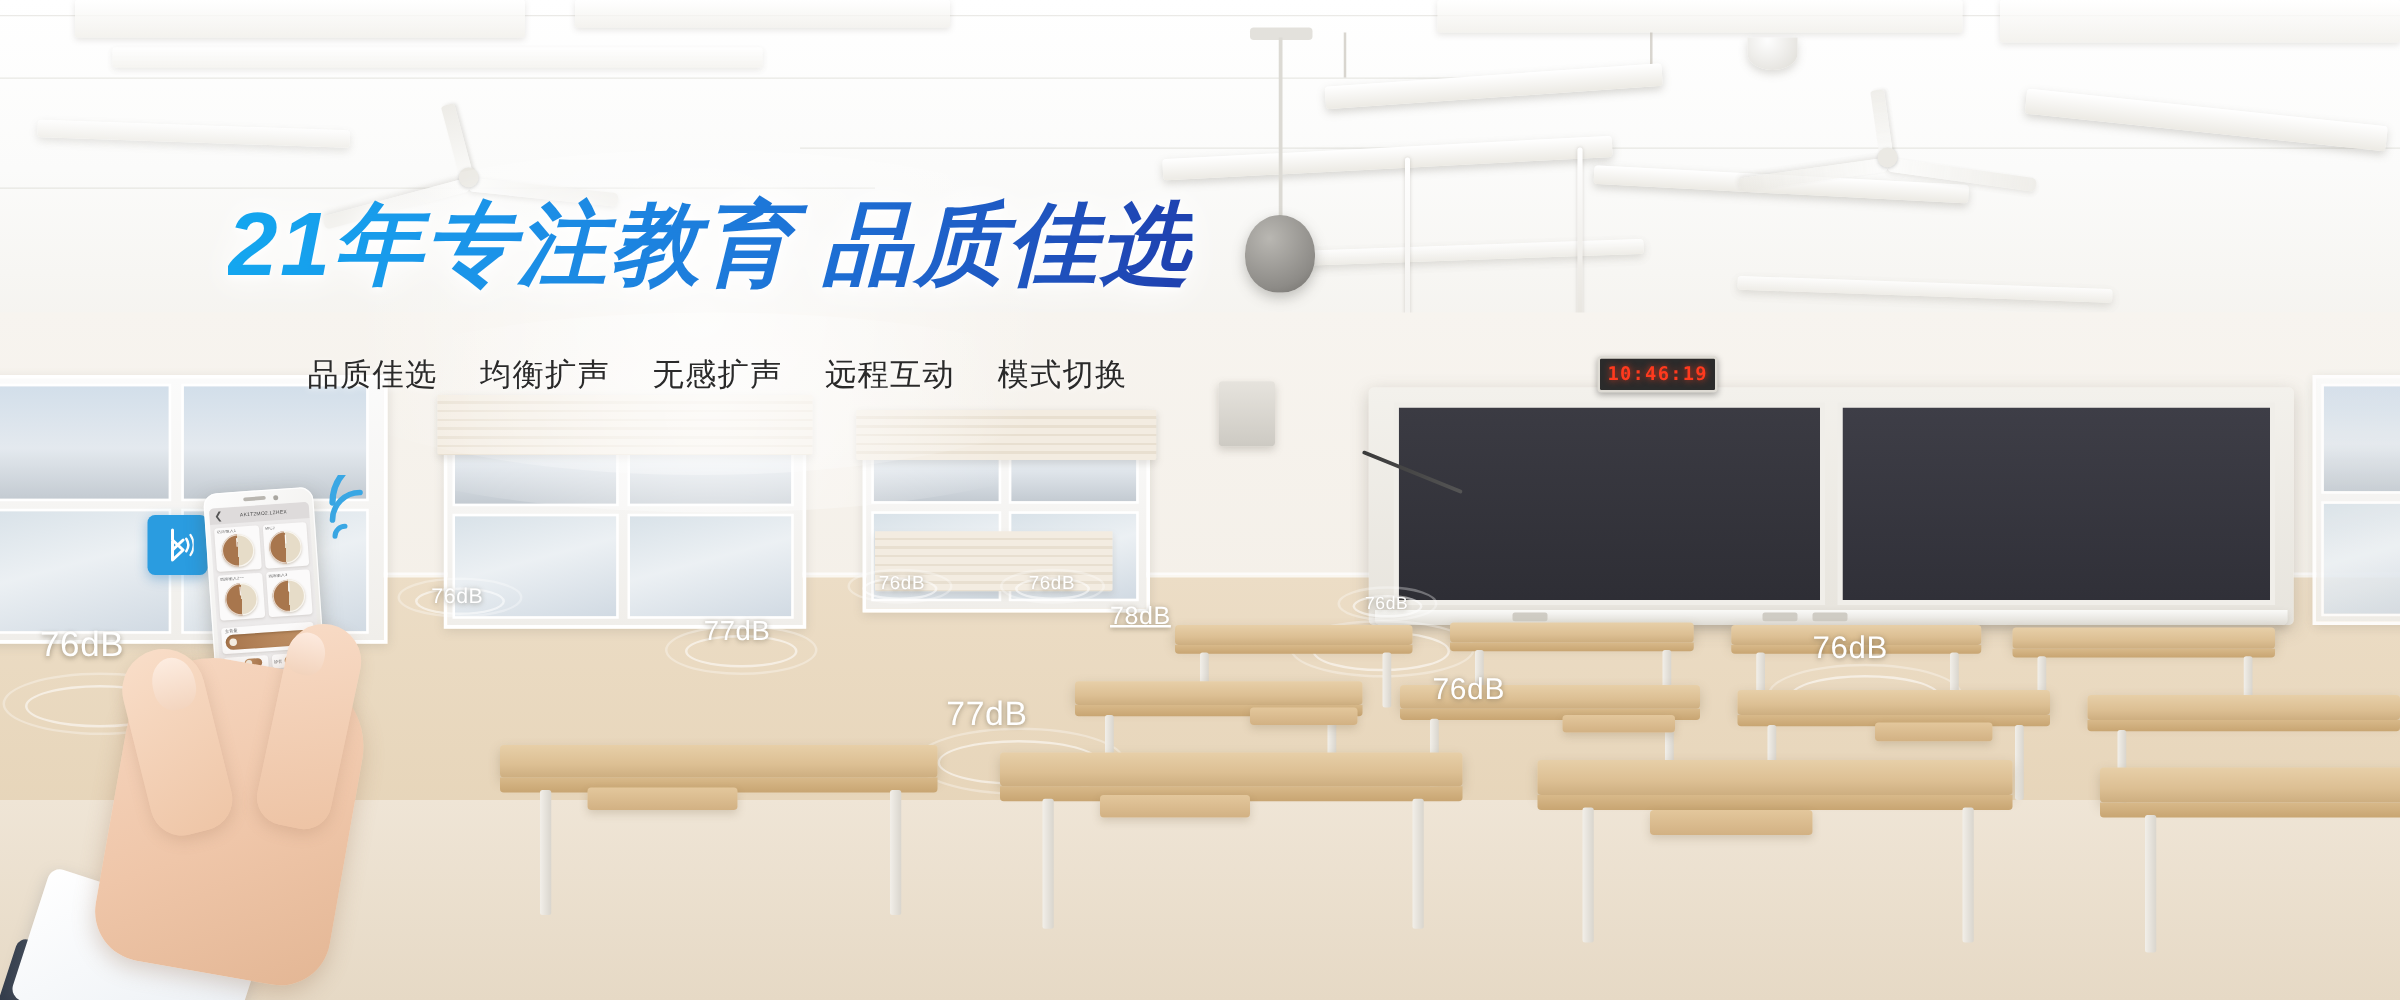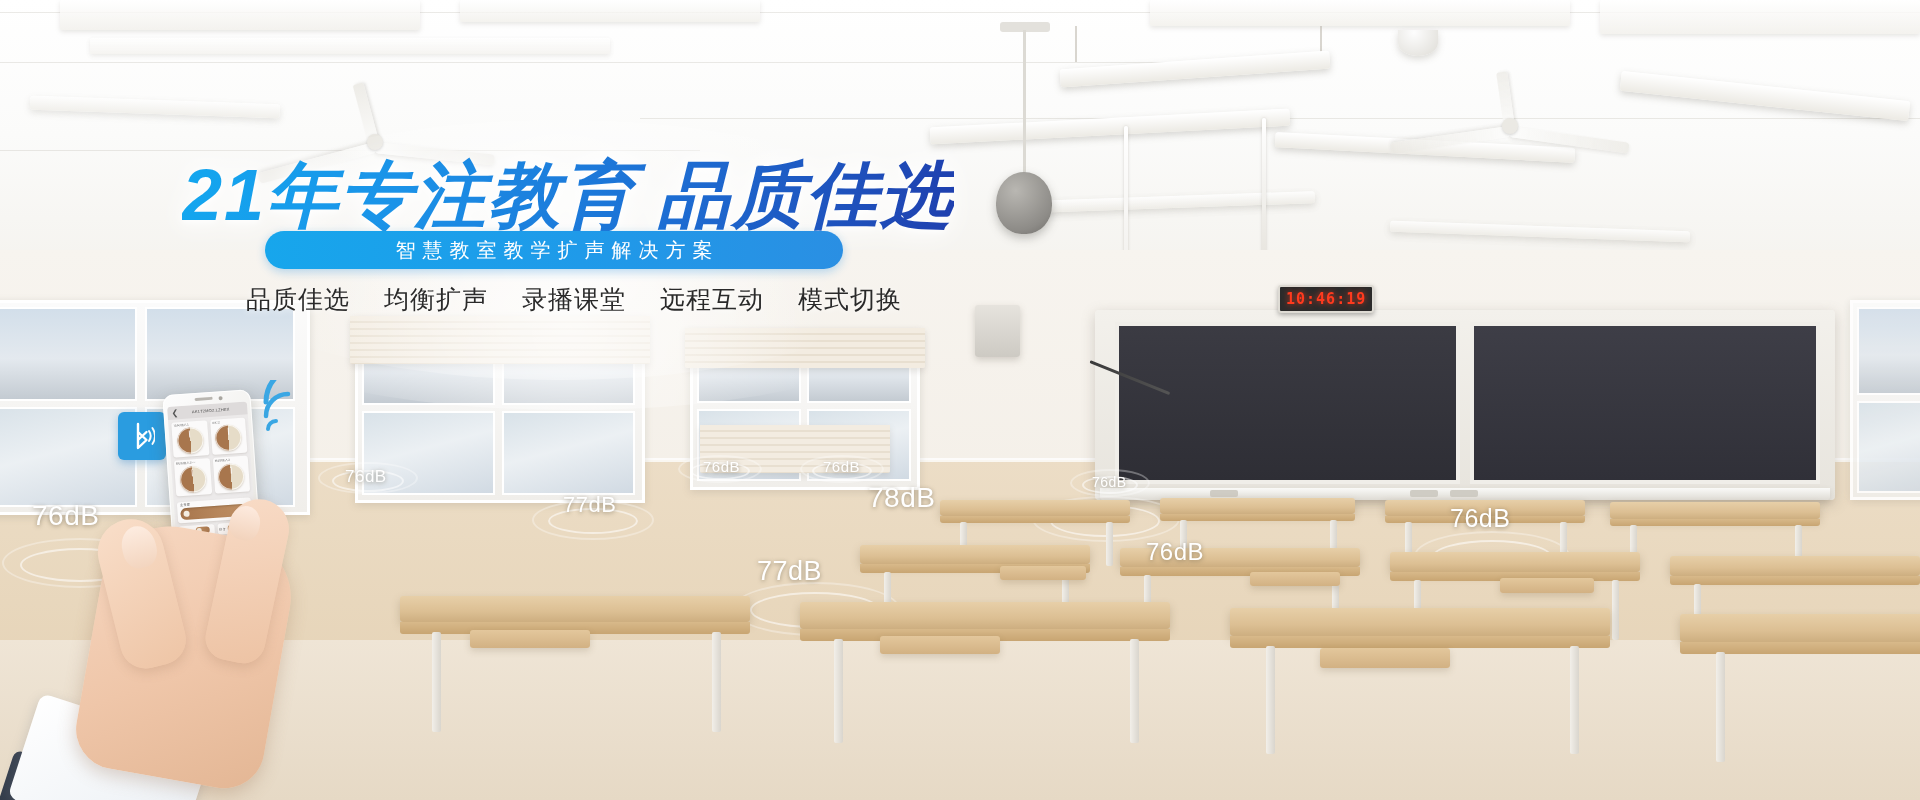--- a/index.html
+++ b/index.html
@@ -608,40 +608,37 @@
     <div class="chair" style="left:880px;top:636px;width:120px;height:18px;"></div>
     <div class="chair" style="left:1320px;top:648px;width:130px;height:20px;"></div>
     <div class="chair" style="left:470px;top:630px;width:120px;height:18px;"></div>
 
     <div class="glow-soft" style="left:180px;top:120px;width:760px;height:260px;opacity:.75;"></div>
     <div class="glow-soft" style="left:240px;top:250px;width:660px;height:160px;opacity:.7;"></div>
   </div>
 
   <div class="headline">21年专注教育 品质佳选</div>
 
-  <div class="subpill">
-    <span>智慧教室教学扩声解决方案</span>
-  </div>
 
   <div class="features">
     <div class="feat">品质佳选</div>
     <div class="feat">均衡扩声</div>
-    <div class="feat">录播课堂</div>
+    <div class="feat">无感扩声</div>
     <div class="feat">远程互动</div>
     <div class="feat">模式切换</div>
   </div>
 
   <div id="db-layer">
       <div class="db" style="left: 32px; top: 500px; font-size: 28px; color: rgb(255, 255, 255);">76dB</div>
       <div class="db" style="left: 345px; top: 467px; font-size: 17px; color: rgb(255, 255, 255);">76dB</div>
       <div class="db" style="left: 563px; top: 492px; font-size: 22px; color: rgb(255, 255, 255);">77dB</div>
       <div class="db" style="left: 757px; top: 556px; font-size: 27px; color: rgb(255, 255, 255);">77dB</div>
       <div class="db" style="left: 703px; top: 458px; font-size: 15px; color: rgb(255, 255, 255);">76dB</div>
       <div class="db" style="left: 823px; top: 458px; font-size: 15px; color: rgb(255, 255, 255);">76dB</div>
-      <div class="db" style="left: 868px; top: 482px; font-size: 28px; color: rgb(255, 255, 255);">78dB</div>
+      <div class="db" style="left: 888px; top: 482px; font-size: 20px; color: rgb(255, 255, 255); text-decoration: underline;">78dB</div>
       <div class="db" style="left: 1092px; top: 474px; font-size: 14px; color: rgb(255, 255, 255);">76dB</div>
       <div class="db" style="left: 1146px; top: 538px; font-size: 24px; color: rgb(255, 255, 255);">76dB</div>
       <div class="db" style="left: 1450px; top: 504px; font-size: 25px; color: rgb(255, 255, 255);">76dB</div>
     </div>
 
   <div class="bt-badge">
     <svg width="26" height="30" viewBox="0 0 26 30">
       <path d="M9 3 L9 27 L17.5 19 L9 11 M9 19 L17.5 11" fill="none" stroke="#ffffff" stroke-width="2.4" stroke-linejoin="round" stroke-linecap="round"></path>
       <path d="M20 10 q3.4 5 0 10" fill="none" stroke="#ffffff" stroke-width="2" stroke-linecap="round"></path>
       <path d="M23.4 7 q5.2 8 0 16" fill="none" stroke="#ffffff" stroke-width="1.8" stroke-linecap="round"></path>

